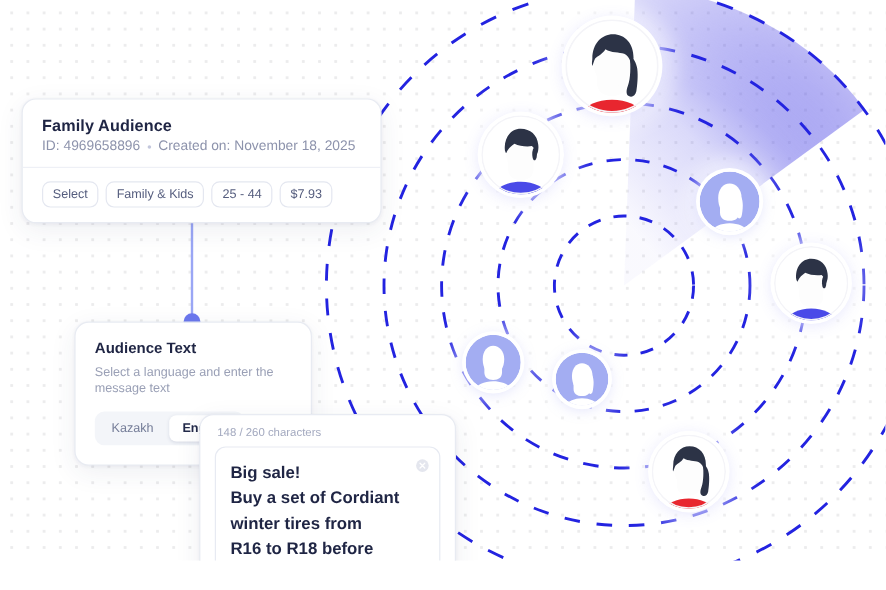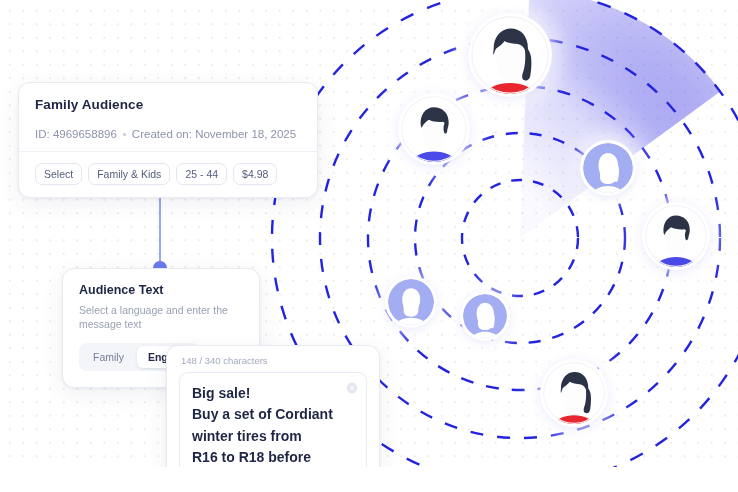--- a/index.html
+++ b/index.html
@@ -89,21 +89,21 @@
     padding: 14px 16px 12px 16px;
     box-sizing: border-box;
   }
   #audience-title {
     font-size: 13.5px;
     font-weight: bold;
     color: #1f2544;
     letter-spacing: 0.1px;
   }
   #audience-meta {
-    margin-top: 16px;
+    margin-top: 4px;
     font-size: 11.5px;
     color: #8d93ac;
     display: flex;
     align-items: center;
     gap: 6px;
     white-space: nowrap;
   }
   .meta-sep {
     width: 3px; height: 3px; border-radius: 50%;
     background: #c3c7dc; display: inline-block;
@@ -337,35 +337,35 @@
     <div id="audience-meta">
       <span>ID: 4969658896</span>
       <span class="meta-sep"></span>
       <span>Created on: November 18, 2025</span>
     </div>
     <div id="audience-divider"></div>
     <div id="audience-pills">
       <span class="pill">Select</span>
       <span class="pill">Family &amp; Kids</span>
       <span class="pill">25 - 44</span>
-      <span class="pill">$4.98</span>
+      <span class="pill">$7.93</span>
     </div>
   </div>
 
   <div class="card" id="message-card">
     <div id="message-title">Audience Text</div>
     <div id="message-sub">Select a language and enter the message text</div>
     <div id="lang-toggle">
-      <span class="lang-btn">Family</span>
+      <span class="lang-btn">Kazakh</span>
       <span class="lang-btn active">English</span>
     </div>
   </div>
 
   <div class="card" id="compose-card">
-    <div id="char-counter">148 / 340 characters</div>
+    <div id="char-counter">148 / 260 characters</div>
     <div id="textarea-box">
       <div id="message-body">Big sale!
 Buy a set of Cordiant winter tires from
 R16 to R18 before December 31 and
 get 10% cashback.</div>
       <svg id="clear-icon" viewBox="0 0 16 16" xmlns="http://www.w3.org/2000/svg">
         <circle cx="8" cy="8" r="7" fill="#e4e6ee"></circle>
         <path d="M5.4 5.4 L10.6 10.6 M10.6 5.4 L5.4 10.6" stroke="#ffffff" stroke-width="1.5" stroke-linecap="round"></path>
       </svg>
       <svg id="resize-handle" viewBox="0 0 12 12" xmlns="http://www.w3.org/2000/svg">

